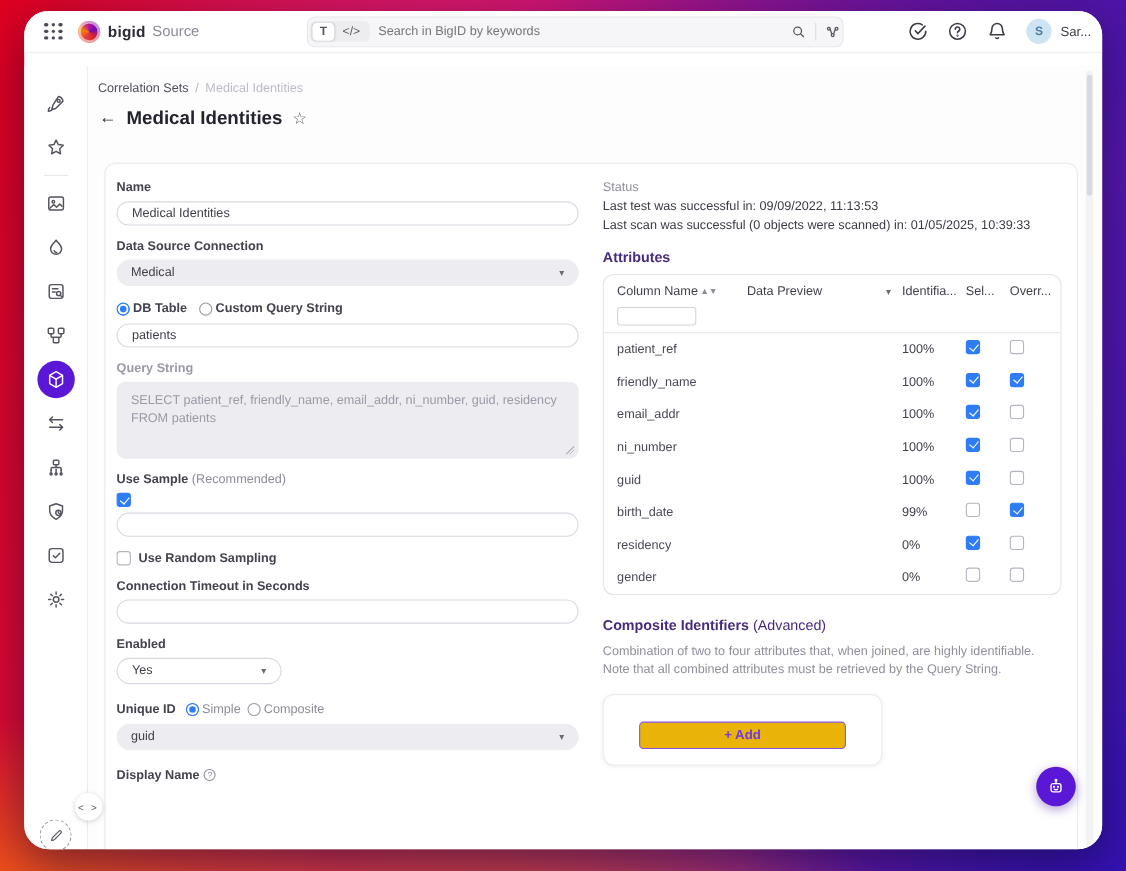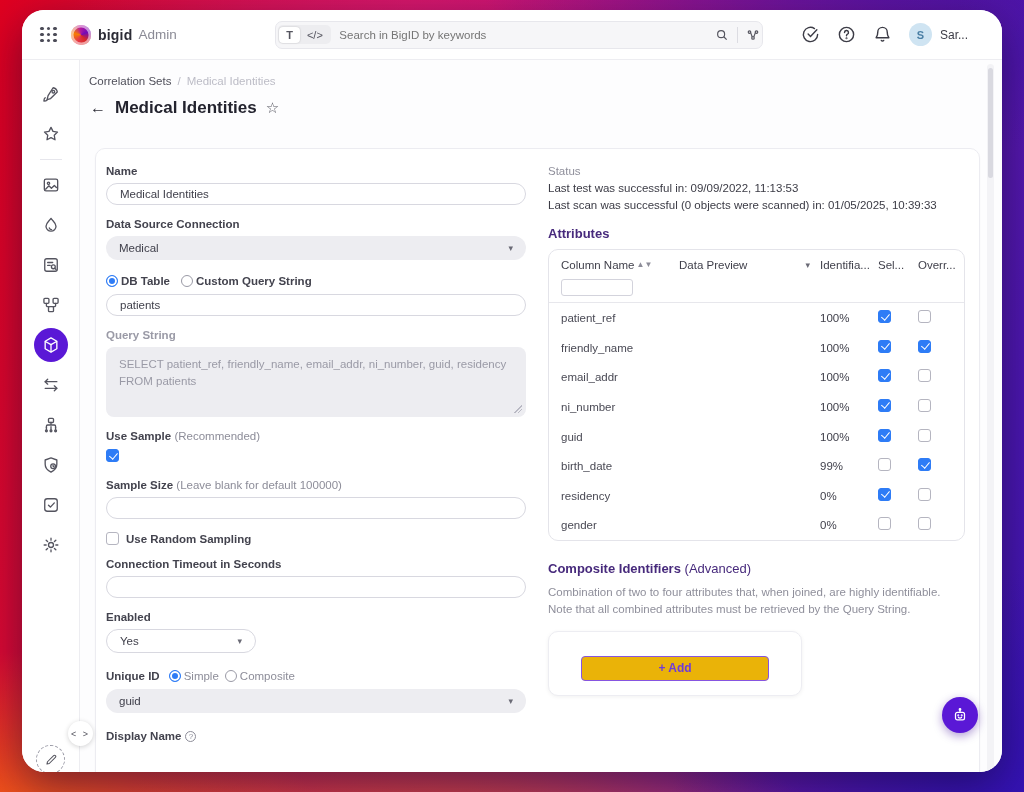--- a/index.html
+++ b/index.html
@@ -11,21 +11,21 @@
       radial-gradient(700px 440px at 103% 102%, #3412b4 0%, rgba(52,18,180,0) 55%),
       radial-gradient(760px 400px at 45% 116%, #f56a06 0%, rgba(245,106,6,0) 55%),
       radial-gradient(620px 420px at -2% 114%, #ff8704 0%, rgba(255,135,4,0) 60%),
       radial-gradient(900px 520px at 55% -18%, #e20e74 0%, rgba(226,14,116,0) 62%),
       linear-gradient(100deg, #e00020 0%, #cf1f62 35%, #8b1b9e 68%, #3c16b4 100%);
     position:relative;
   }
   .window{position:absolute;left:22px;top:10px;width:980px;height:762px;background:#fff;border-radius:22px;box-shadow:0 14px 44px rgba(10,5,40,.5);overflow:hidden}
 
   
-  .topbar{position:absolute;left:0;top:0;right:0;height:50px;border-bottom:1px solid #ededf1;display:flex;align-items:center;padding:0 34px 0 12px;background:#fff;z-index:5}
+  .topbar{position:absolute;left:0;top:0;right:0;height:38px;border-bottom:1px solid #ededf1;display:flex;align-items:center;padding:0 10px 0 12px;background:#fff;z-index:5}
   .waffle{display:grid;grid-template-columns:repeat(3,4px);grid-gap:2.5px;margin:0 14px 0 6px;cursor:pointer}
   .waffle i{width:3.5px;height:3.5px;border-radius:50%;background:#4c4c58}
   .logo-mark{width:20px;height:20px;border-radius:50% 50% 48% 52%;background:conic-gradient(from 210deg,#e63946,#f77f00,#b5179e,#7209b7,#d62828,#e63946);margin-right:7px;box-shadow:inset 0 0 0 2.5px rgba(255,255,255,.55)}
   .logo-word{font-size:14px;font-weight:bold;color:#2b2b35;letter-spacing:.2px}
   .logo-admin{font-size:13.5px;color:#8b8b96;margin-left:6px}
   .searchbar{display:flex;align-items:center;width:488px;height:28px;background:#f6f6f8;border:1px solid #e7e7ec;border-radius:7px;margin-left:98px;padding:2px}
   .seg{display:flex;align-items:center;background:#ededf0;border-radius:5px;padding:1.5px;margin-right:8px}
   .seg .opt{font-size:11px;color:#54545e;padding:2px 7px;border-radius:4px;cursor:pointer}
   .seg .opt.active{background:#fff;box-shadow:0 0 2px rgba(0,0,0,.2);font-weight:bold}
   .search-ph{flex:1;font-size:11.5px;color:#9a9aa4;border:none;background:transparent;outline:none;font-family:inherit}
@@ -121,21 +121,21 @@
         <i></i>
         <i></i>
         <i></i>
         <i></i>
         <i></i>
         <i></i>
         <i></i>
     </div>
     <div class="logo-mark"></div>
     <span class="logo-word">bigid</span>
-    <span class="logo-admin">Admin</span>
+    <span class="logo-admin">Source</span>
 
     <div class="searchbar">
       <div class="seg">
         <span class="opt active">T</span>
         <span class="opt">&lt;/&gt;</span>
       </div>
       <input class="search-ph" placeholder="Search in BigID by keywords" style="">
       <div class="sb-right">
         <svg width="14" height="14" viewBox="0 0 24 24" fill="none" stroke="#55555f" stroke-width="2">
             <circle cx="10.5" cy="10.5" r="6"></circle>
@@ -310,23 +310,20 @@
         <div class="inp">patients</div>
 
         <div class="lbl muted">Query String</div>
         <div class="qs-box">SELECT patient_ref, friendly_name, email_addr, ni_number, guid, residency FROM patients</div>
 
         <div class="lbl" style="">
           <span>Use Sample</span> <span class="paren">(Recommended)</span>
         </div>
         <span class="cb checked"></span>
 
-        <div class="lbl">
-          <span>Sample Size</span> <span class="paren">(Leave blank for default 100000)</span>
-        </div>
         <div class="inp"></div>
 
 
         <div class="check-row" style="margin-top:13px">
           <span class="cb"></span>
           <span>Use Random Sampling</span>
         </div>
 
         <div class="lbl">Connection Timeout in Seconds</div>
         <div class="inp"></div>

